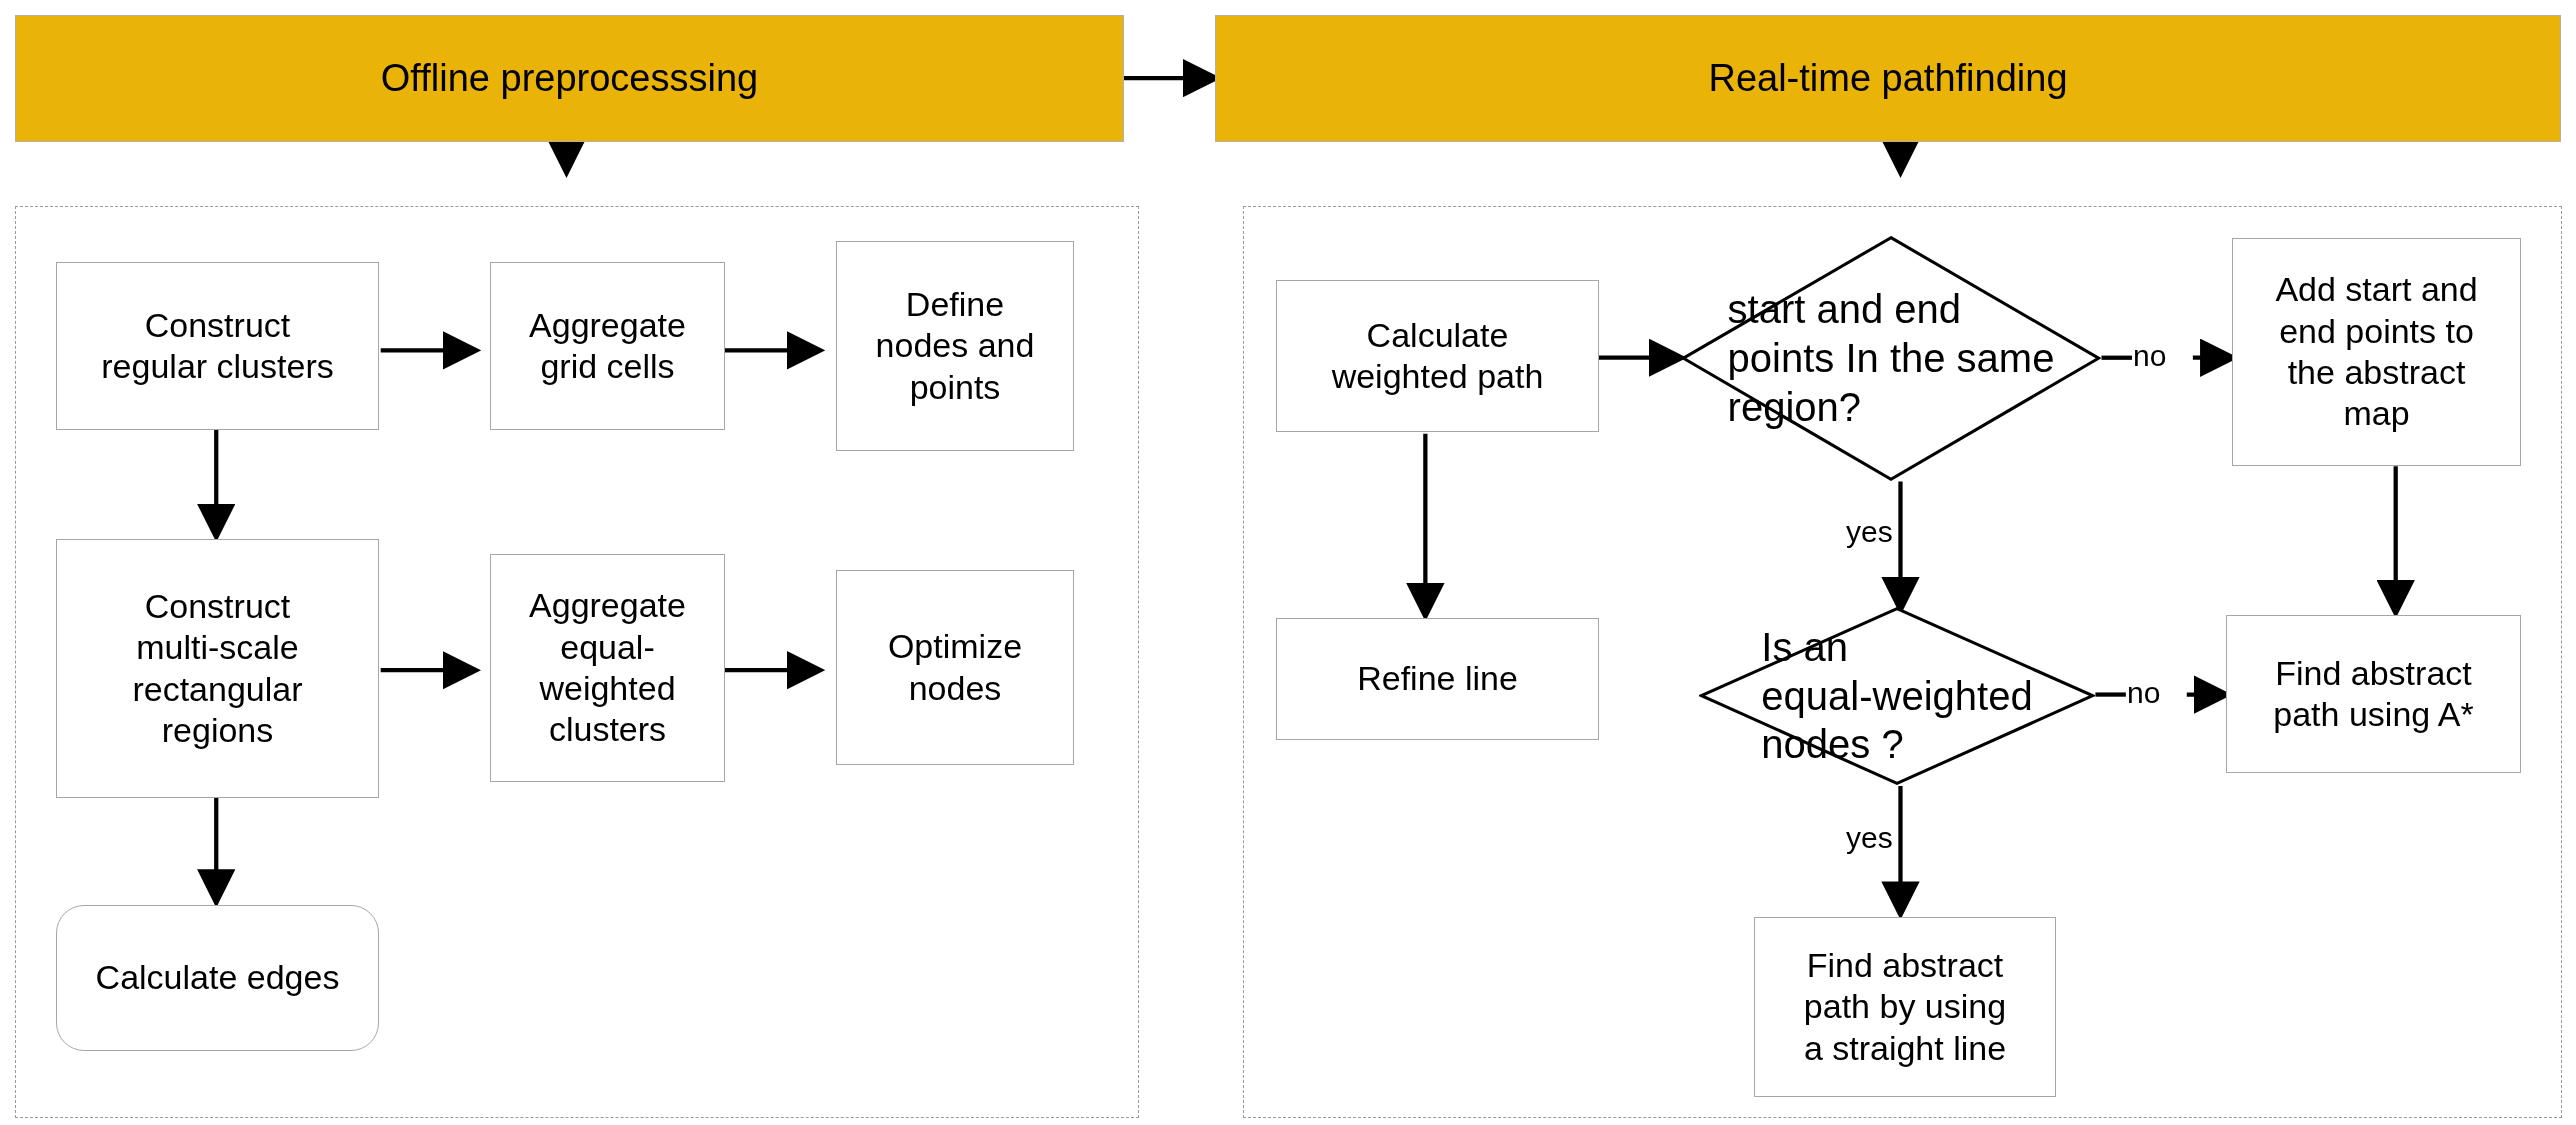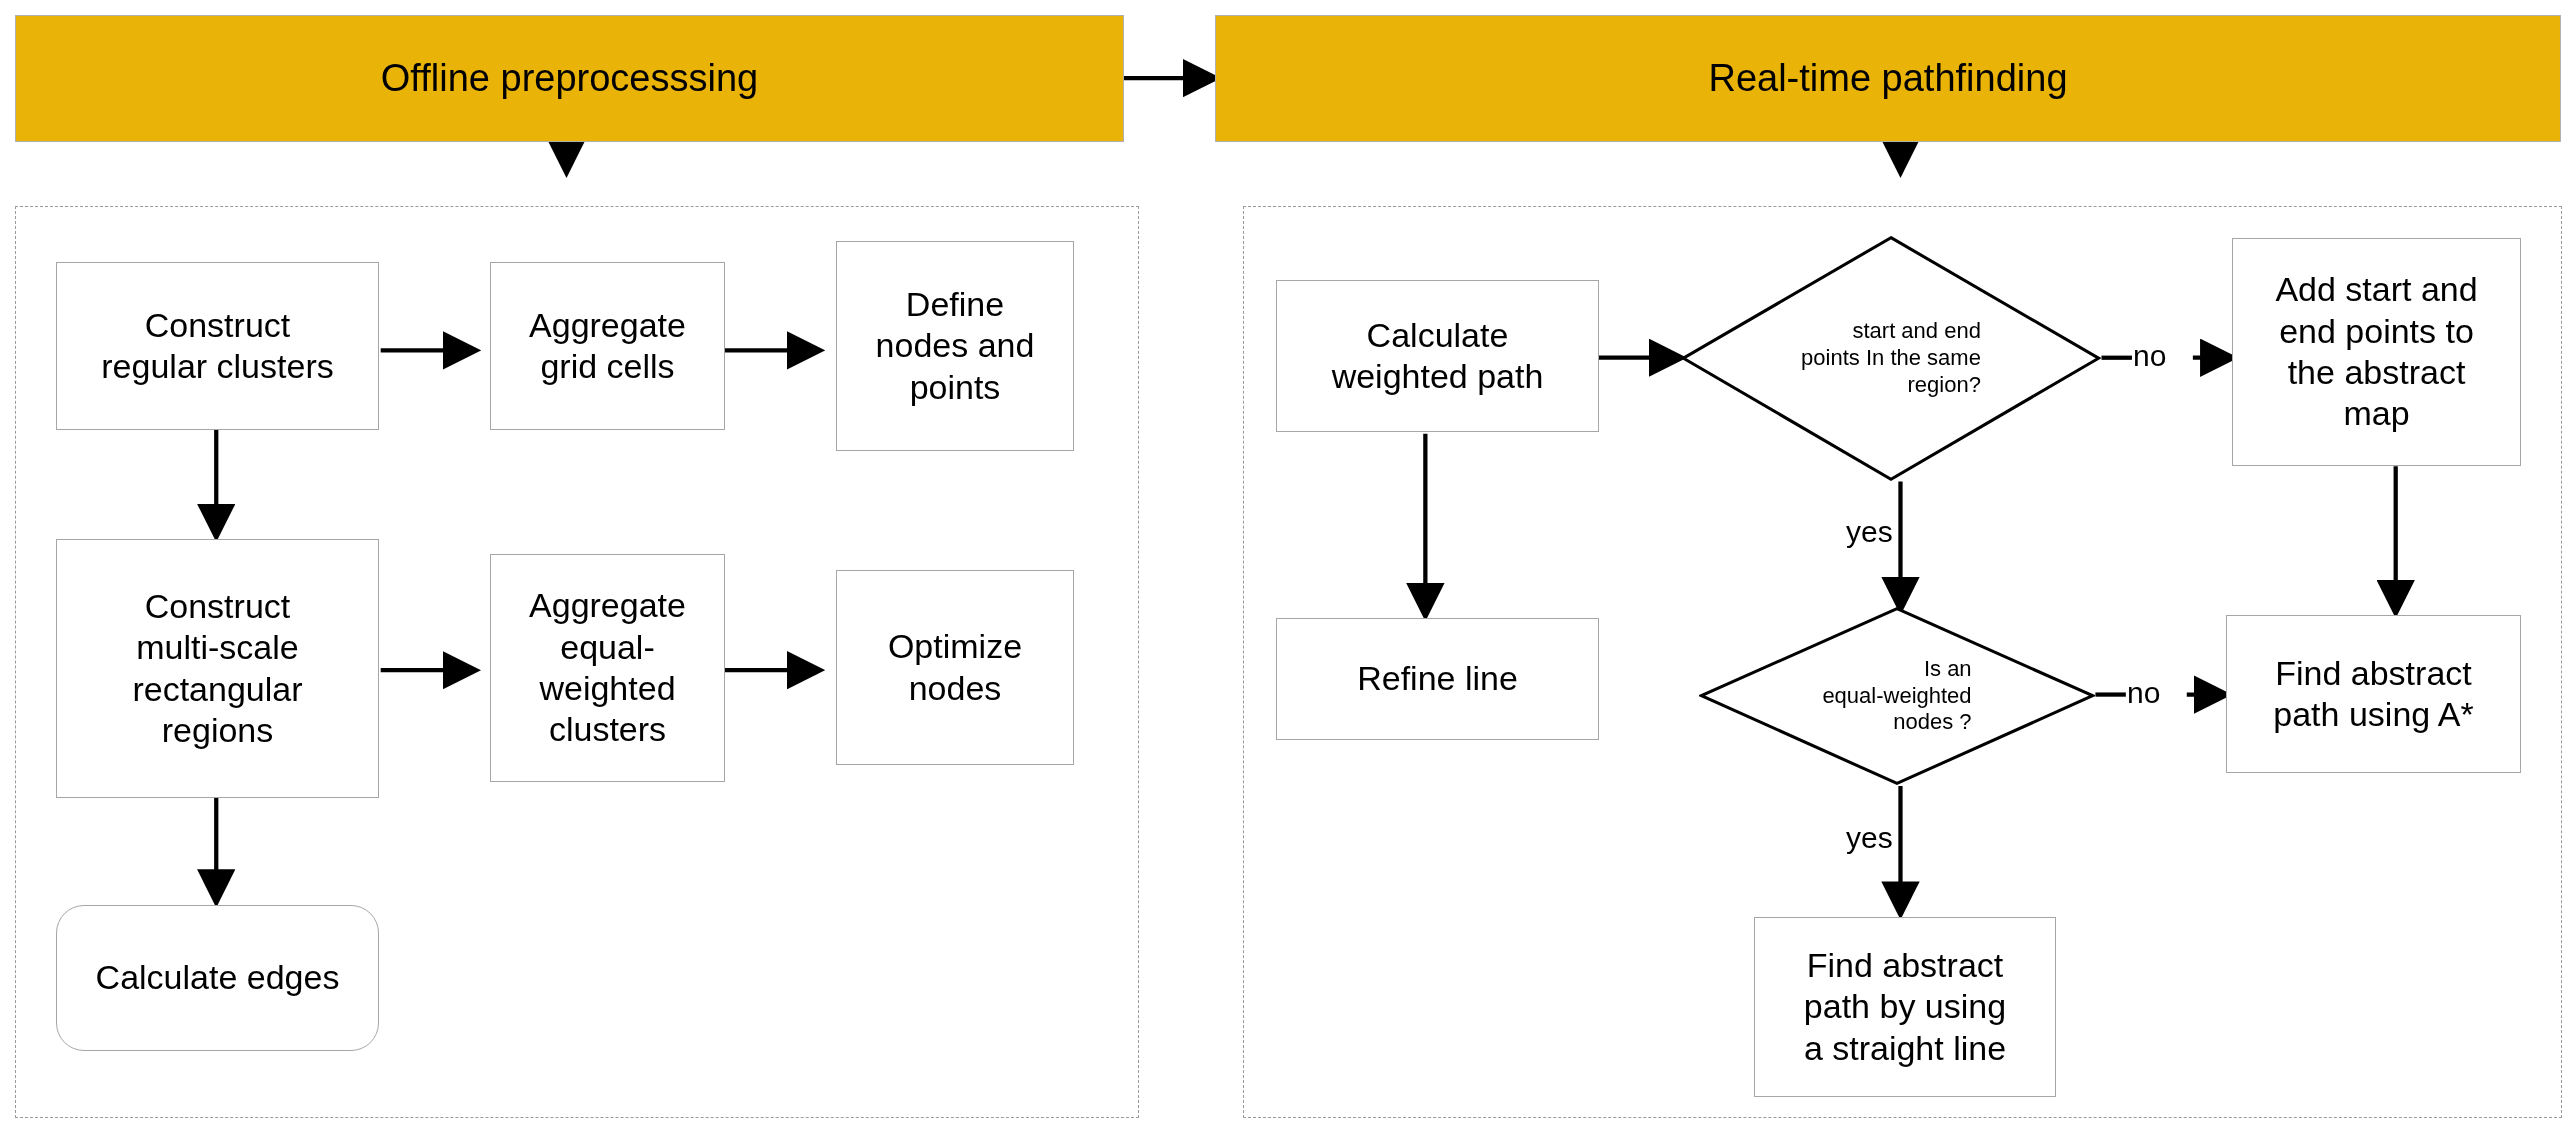--- a/index.html
+++ b/index.html
@@ -62,22 +62,22 @@
     z-index: 3;
   }
   .diamond-label {
     position: absolute;
     left: 0; top: 0;
     width: 100%;
     height: 100%;
     display: flex;
     align-items: center;
     justify-content: center;
-    text-align: right;
-    font-size: 22px;
+    text-align: left;
+    font-size: 40px;
     color: #000000;
     line-height: 1.22;
     white-space: pre-line;
     pointer-events: none;
   }
   .edge-label {
     position: absolute;
     font-size: 30px;
     color: #000000;
     background: transparent;

